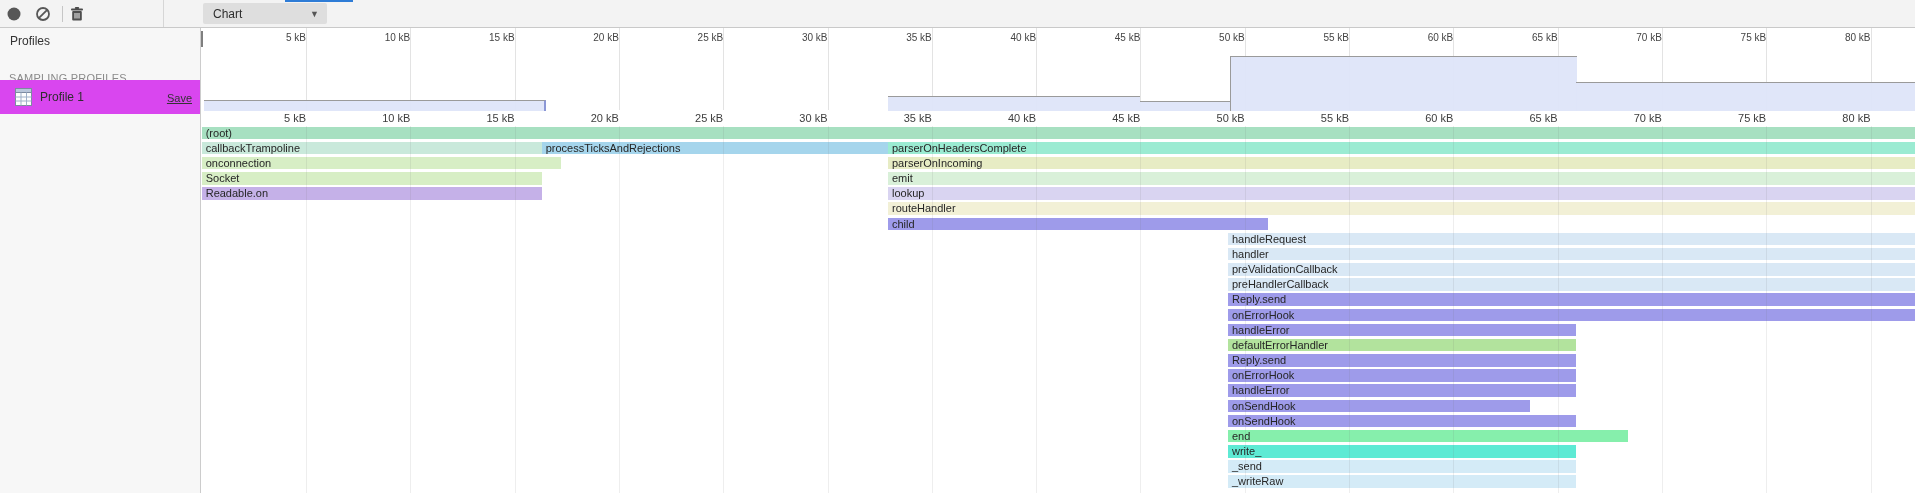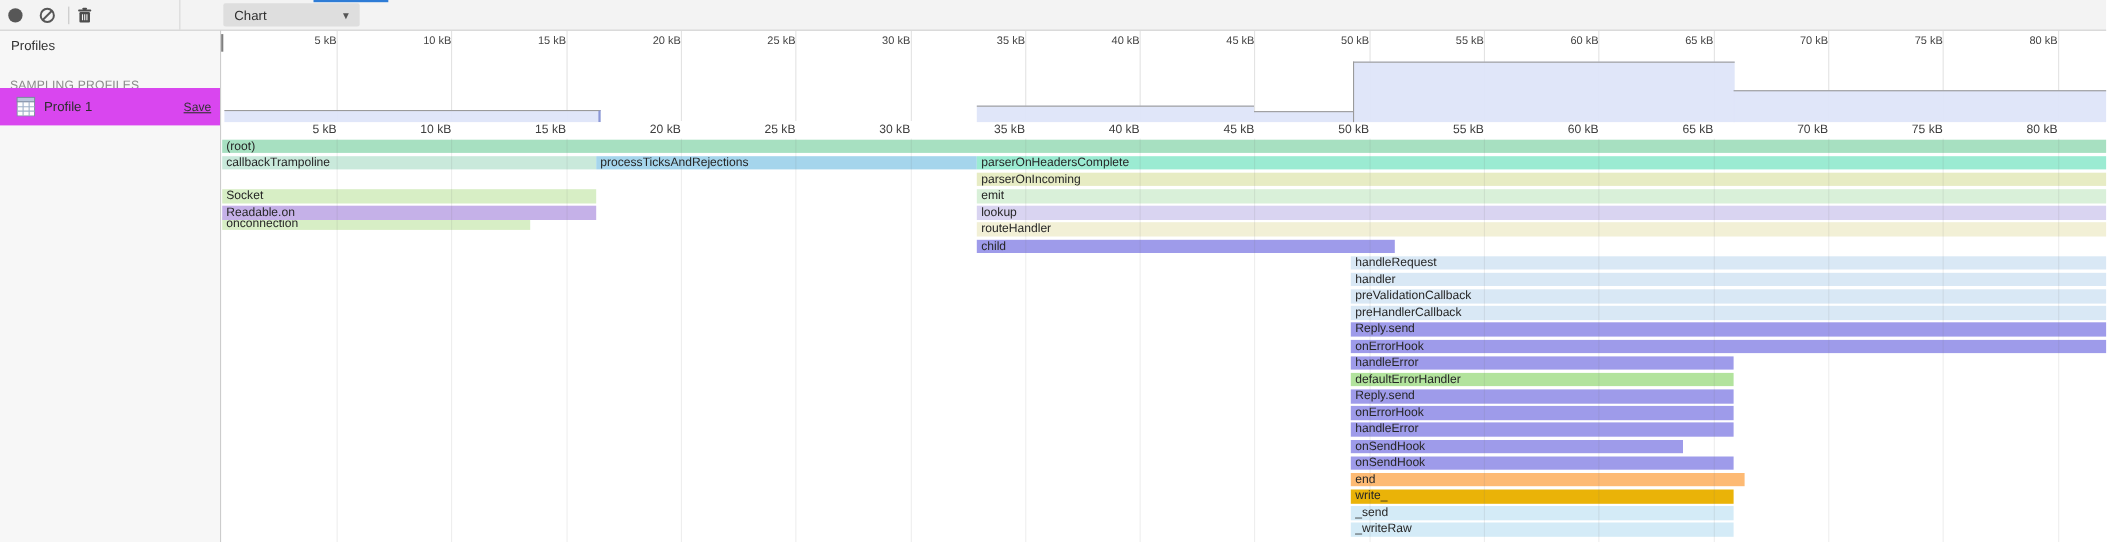--- a/index.html
+++ b/index.html
@@ -179,21 +179,21 @@
       </div>
       <div class="flame-bar" style="left: 0.7px; width: 340.018px; top: 113.67px; background: rgb(201, 233, 219);">
         <span class="blabel">callbackTrampoline</span>
       </div>
       <div class="flame-bar" style="left: 340.718px; width: 346.276px; top: 113.67px; background: rgb(165, 213, 236);">
         <span class="blabel">processTicksAndRejections</span>
       </div>
       <div class="flame-bar" style="left: 686.994px; width: 1028.4px; top: 113.67px; background: rgb(155, 235, 210);">
         <span class="blabel">parserOnHeadersComplete</span>
       </div>
-      <div class="flame-bar" style="left: 0.7px; width: 280px; top: 128.84px; background: rgb(215, 238, 197); margin-top: 40px;">
+      <div class="flame-bar" style="left: 0.7px; width: 359px; top: 128.84px; background: rgb(215, 238, 197);">
         <span class="blabel">onconnection</span>
       </div>
       <div class="flame-bar" style="left: 686.994px; width: 1028.4px; top: 128.84px; background: rgb(231, 236, 196);">
         <span class="blabel">parserOnIncoming</span>
       </div>
       <div class="flame-bar" style="left: 0.7px; width: 340.018px; top: 144.01px; background: rgb(215, 238, 197);">
         <span class="blabel">Socket</span>
       </div>
       <div class="flame-bar" style="left: 0.7px; width: 340.018px; top: 159.18px; background: rgb(197, 177, 232);">
         <span class="blabel">Readable.on</span>
@@ -242,24 +242,24 @@
       </div>
       <div class="flame-bar" style="left: 1027.01px; width: 348.362px; top: 356.39px; background: rgb(158, 155, 234);">
         <span class="blabel">handleError</span>
       </div>
       <div class="flame-bar" style="left: 1027.01px; width: 302px; top: 371.56px; background: rgb(158, 155, 234);">
         <span class="blabel">onSendHook</span>
       </div>
       <div class="flame-bar" style="left: 1027.01px; width: 348.362px; top: 386.73px; background: rgb(158, 155, 234);">
         <span class="blabel">onSendHook</span>
       </div>
-      <div class="flame-bar" style="left: 1027.01px; width: 358px; top: 401.9px; background: #fdba74;">
+      <div class="flame-bar" style="left: 1027.01px; width: 400px; top: 401.9px; background: #86efac;">
         <span class="blabel">end</span>
       </div>
-      <div class="flame-bar" style="left: 1027.01px; width: 348.362px; top: 417.07px; background: #eab308;">
+      <div class="flame-bar" style="left: 1027.01px; width: 348.362px; top: 417.07px; background: #5eead4;">
         <span class="blabel">write_</span>
       </div>
       <div class="flame-bar" style="left: 1027.01px; width: 348.362px; top: 432.24px; background: rgb(212, 235, 247);">
         <span class="blabel">_send</span>
       </div>
       <div class="flame-bar" style="left: 1027.01px; width: 348.362px; top: 447.41px; background: rgb(212, 235, 247);">
         <span class="blabel">_writeRaw</span>
       </div>
     </div>
 

